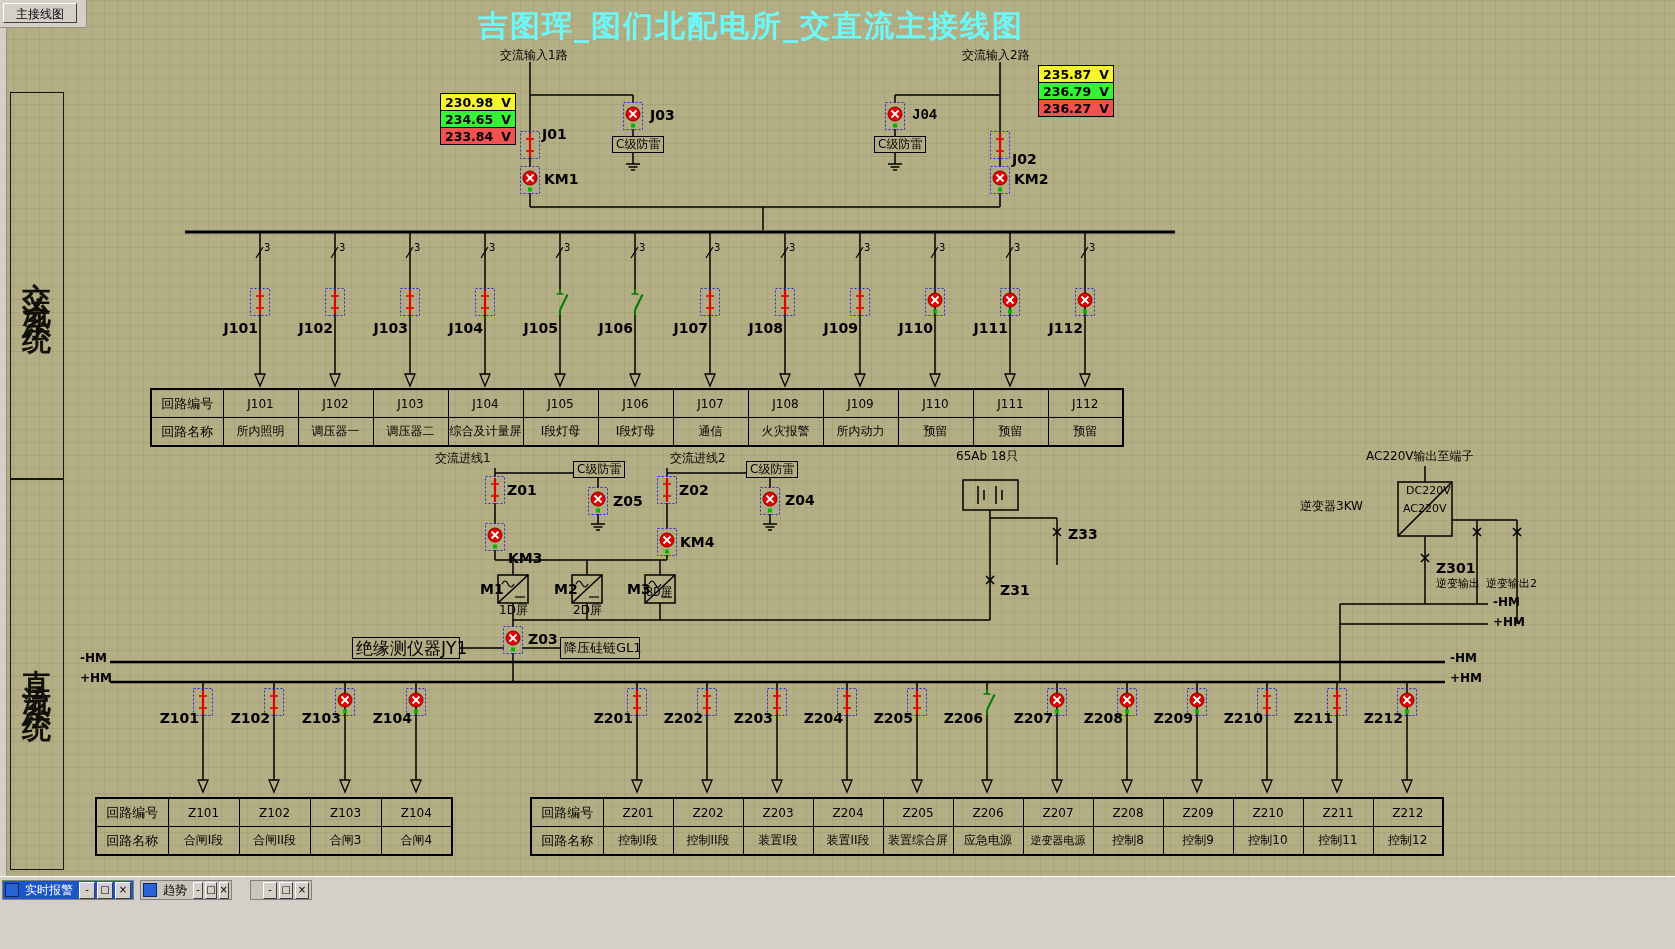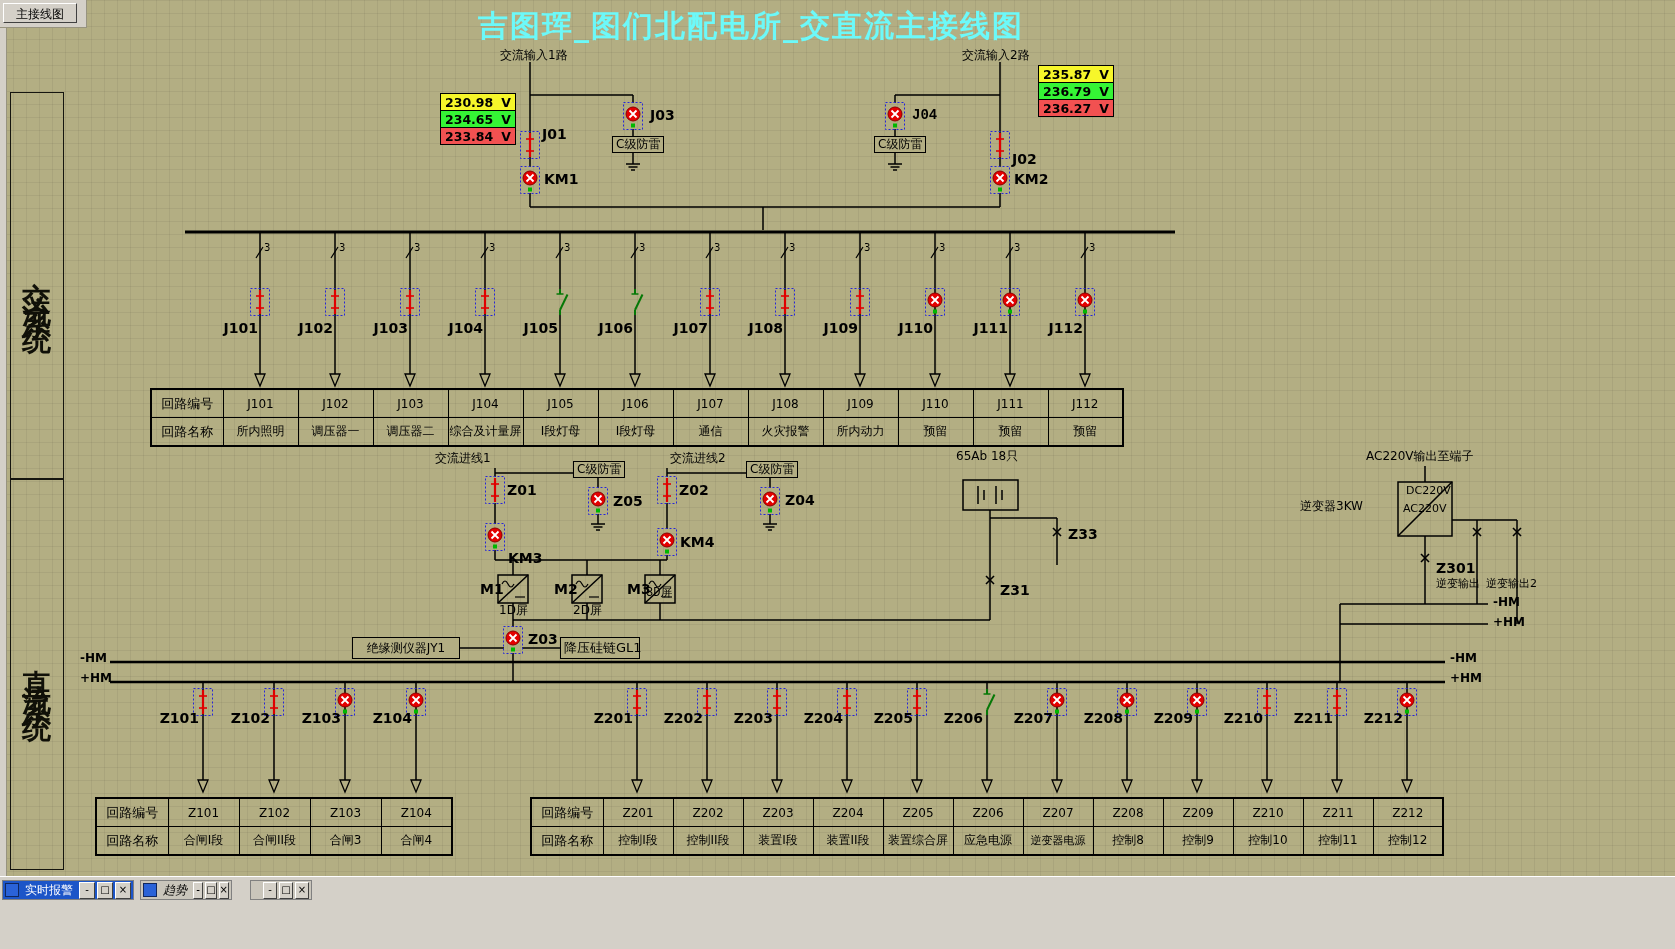--- a/index.html
+++ b/index.html
@@ -367,21 +367,21 @@
     <div class="lbl dev" style="left:785px;top:492px;">Z04</div>
     <div class="lbl dev" style="left:508px;top:529px;margin-top:21px;">KM3</div>
     <div class="lbl dev" style="left:680px;top:534px;">KM4</div>
     <div class="lbl dev" style="left:480px;top:581px;">M1</div>
     <div class="lbl dev" style="left:554px;top:581px;">M2</div>
     <div class="lbl dev" style="left:627px;top:581px;">M3</div>
     <div class="lbl s12" style="left:499px;top:604px;">1D屏</div>
     <div class="lbl s12" style="left:573px;top:604px;">2D屏</div>
     <div class="lbl s12" style="left:646px;top:587px;font-family:Liberation Mono, monospace;">3D屏</div>
     <div class="lbl dev" style="left:528px;top:631px;">Z03</div>
-    <div class="lbl boxed" style="left:352px;top:637px;width:100px;text-align:center;font-size:12px;line-height:20px;">绝缘测仪器JY1</div>
+    <div class="lbl boxed" style="left:352px;top:637px;width:100px;font-size:17px;line-height:20px;">绝缘测仪器JY1</div>
     <div class="lbl boxed" style="left:560px;top:637px;width:72px;text-align:center;font-size:13px;line-height:20px;">降压硅链GL1</div>
 
     <div class="lbl s12" style="left:956px;top:450px;">65Ab 18只</div>
     <div class="lbl dev" style="left:1068px;top:526px;">Z33</div>
     <div class="lbl dev" style="left:1000px;top:582px;">Z31</div>
 
     <div class="lbl s12" style="left:1366px;top:450px;">AC220V输出至端子</div>
     <div class="lbl s12" style="left:1300px;top:500px;">逆变器3KW</div>
     <div class="lbl s11" style="left:1406px;top:485px;">DC220V</div>
     <div class="lbl s11" style="left:1403px;top:503px;">AC220V</div>
@@ -497,21 +497,21 @@
   <button class="tabbtn">主接线图</button>
 
   <div class="taskbar">
     <div class="mini mini-active" style="left:2px;width:132px;">
       <span class="icon-sq"></span>
       <span class="mtitle">实时报警</span>
       <span class="winbtn">-</span>
       <span class="winbtn">□</span>
       <span class="winbtn">×</span>
     </div>
-    <div class="mini mini-idle" style="left:140px;width:92px;font-style:italic;">
+    <div class="mini mini-idle" style="left:140px;width:92px;">
       <span class="icon-sq"></span>
       <span class="mtitle">趋势</span>
       <span class="winbtn">-</span>
       <span class="winbtn">□</span>
       <span class="winbtn">×</span>
     </div>
     <div class="mini mini-idle" style="left:250px;width:62px;">
       <span class="mtitle"></span>
       <span class="winbtn">-</span>
       <span class="winbtn">□</span>

